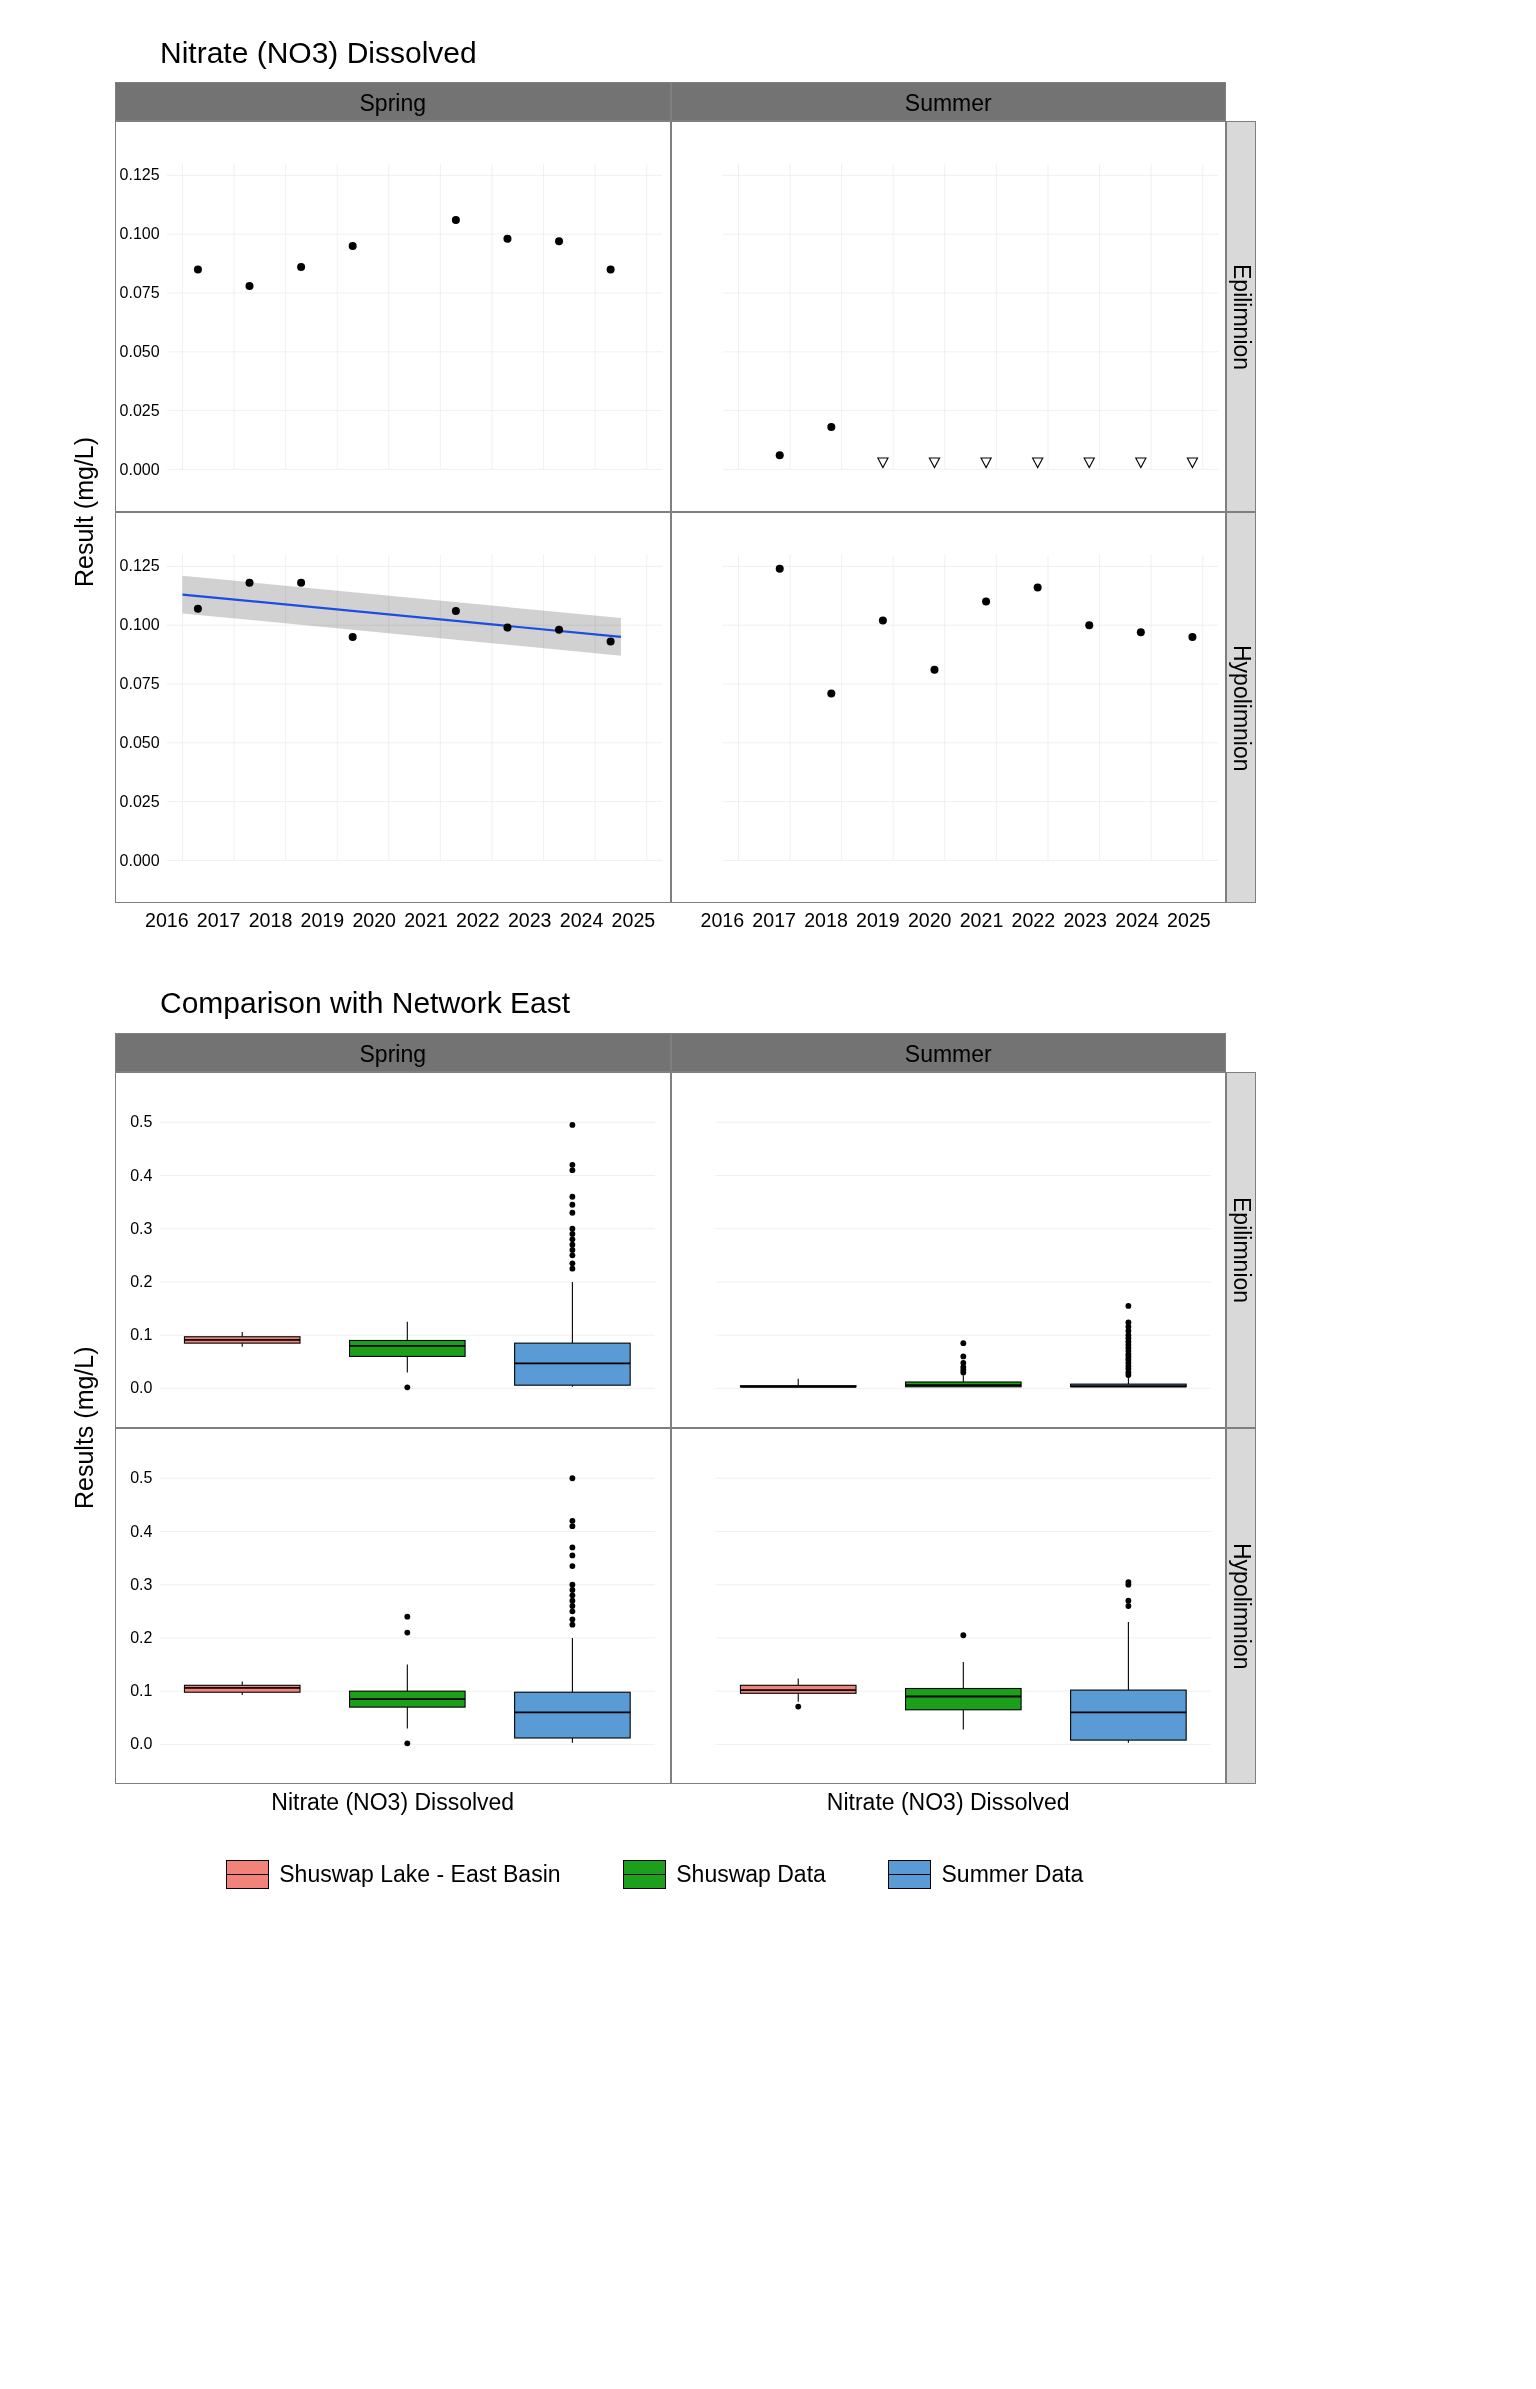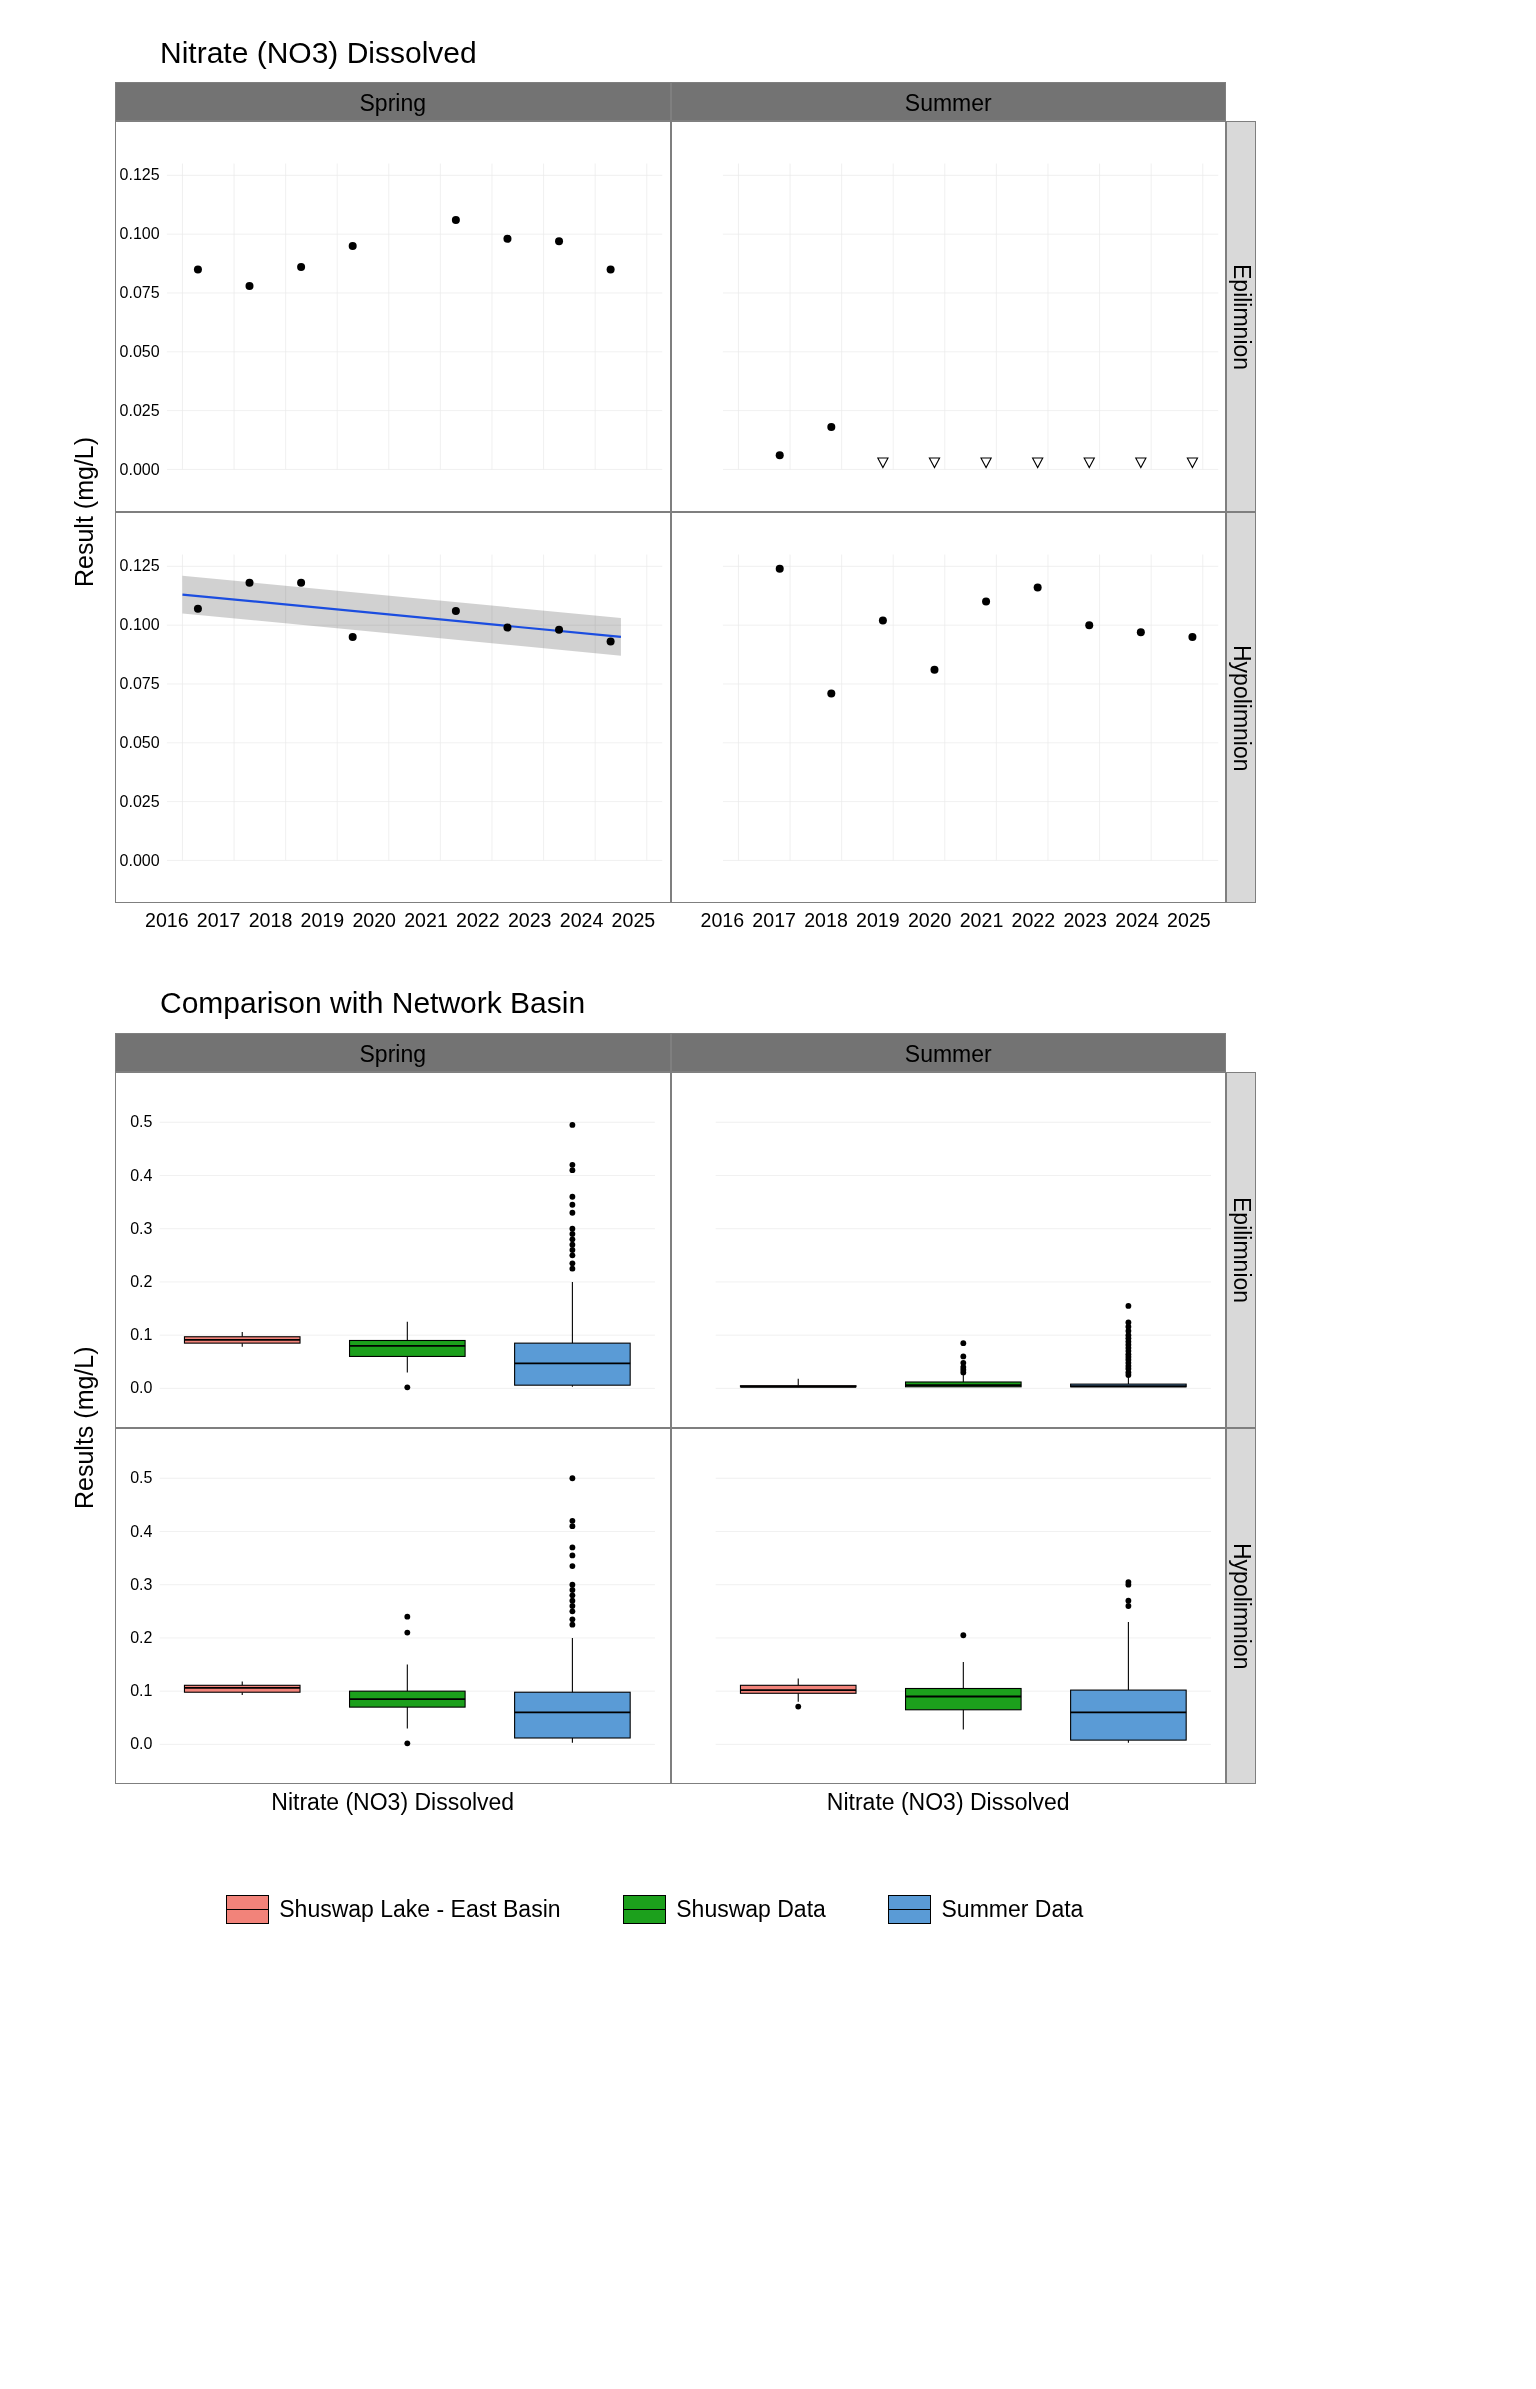--- a/index.html
+++ b/index.html
@@ -10,21 +10,21 @@
     display:flex;align-items:center;justify-content:center;font-size:25px}
   .strip-top{background:#737373;border:0.9px solid #7f7f7f;text-align:center;font-size:23px;
     padding:7.1px 0}
   .strip-right{background:#d9d9d9;border:0.9px solid #7f7f7f;writing-mode:vertical-rl;
     display:flex;align-items:center;justify-content:center;font-size:23px}
   .panel{border:0.9px solid #7f7f7f;position:relative;background:#fff}
   .panel svg{display:block;width:100%;height:100%}
   .xaxis{display:flex;justify-content:space-between;font-size:19.6px;padding:5.3px 7.1px 0 30px}
   .xaxis span{flex:1;text-align:left}
   .xlab-center{text-align:center;font-size:23px;padding:5.3px 0 0 0}
-  .legend{display:flex;gap:62px;justify-content:center;align-items:center;margin-top:72px;font-size:23px}
+  .legend{display:flex;gap:62px;justify-content:center;align-items:center;margin-top:37px;font-size:23px}
   .legkey{display:flex;align-items:center;gap:10.7px}
   .legswatch{width:41px;height:27px;border:0.9px solid #000;position:relative}
   .legswatch::after{content:"";position:absolute;left:0;right:0;top:50%;border-top:0.9px solid #000}
   .sw-red{background:#f2837a}
   .sw-green{background:#1ca01c}
   .sw-blue{background:#5a9bd6}
   
   .grid line{stroke:#ebebeb;stroke-width:1}
   .axis text{font:22px Arial}
   .pt{fill:#000}
@@ -210,21 +210,21 @@
         <span>2021</span>
         <span>2022</span>
         <span>2023</span>
         <span>2024</span>
         <span>2025</span>
       </div>
 </div>
 
 <div style="height:53px"></div>
 
-<div class="chart-title">Comparison with Network Basin</div>
+<div class="chart-title">Comparison with Network East</div>
 
 <div class="facet-grid" style="grid-template-rows:39px 356px 356px 39px">
   <div class="ylab" style="grid-column:1;grid-row:2/4">Results (mg/L)</div>
 
   <div class="strip-top" style="grid-column:2;grid-row:1">Spring</div>
   <div class="strip-top" style="grid-column:3;grid-row:1">Summer</div>
   <div style="grid-column:4;grid-row:1"></div>
 
   <div class="panel" style="grid-column:2;grid-row:2">
         <svg viewBox="0 0 760 400" id="p-b-0-0">

